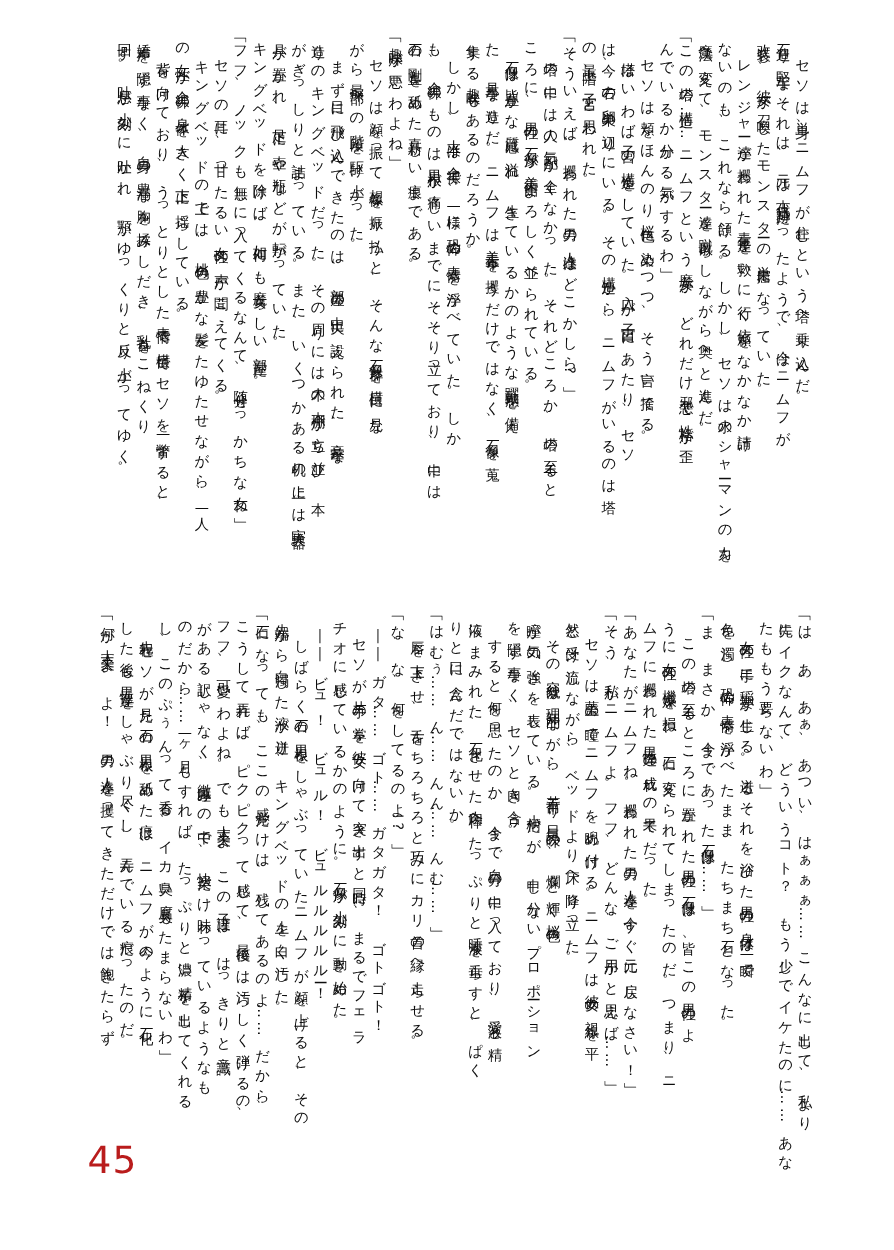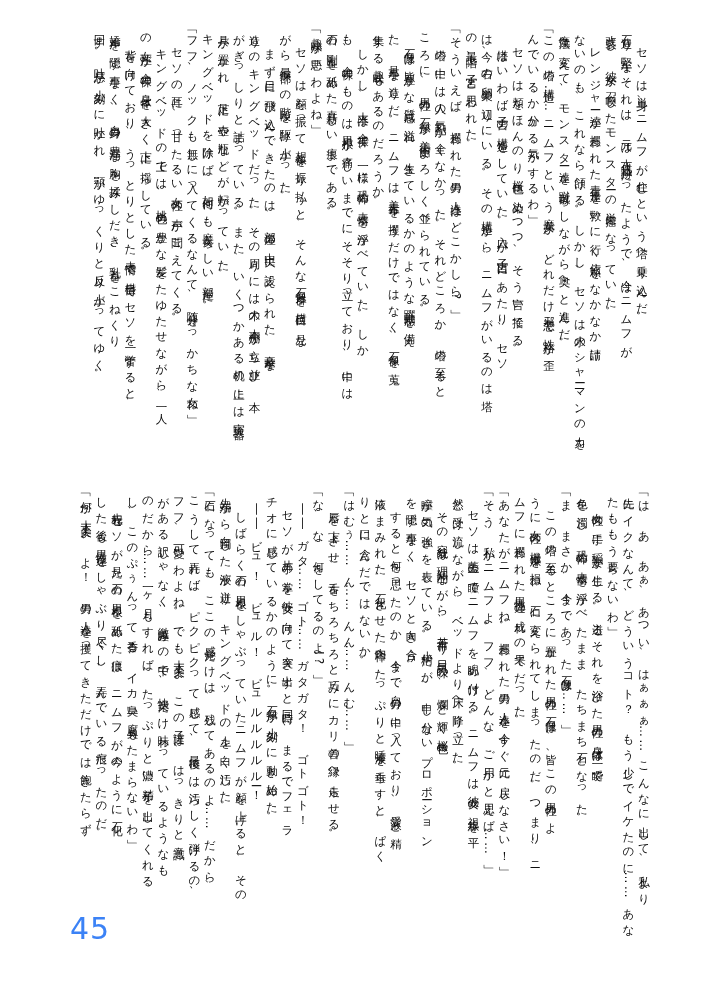--- a/index.html
+++ b/index.html
@@ -37,21 +37,21 @@
     top: 489px;
     right: 64px;
     height: 474px;
   }
   .page-number {
     position: absolute;
     left: 70px;
     top: 911px;
     font-size: 30px;
     letter-spacing: 1px;
-    color: #3b82f6;
+    color: #b91c1c;
     font-family: "DejaVu Sans", "Liberation Sans", sans-serif;
   }
 </style>
 </head>
 <body>
 
 <div class="page">
   <div class="text-block top">
       <div>　セソは単身、ニムフが住むという塔へ乗り込んだ。</div>
       <div>石造り堅牢なそれは、元は古代遺跡だったようで、今はニムフが</div>

